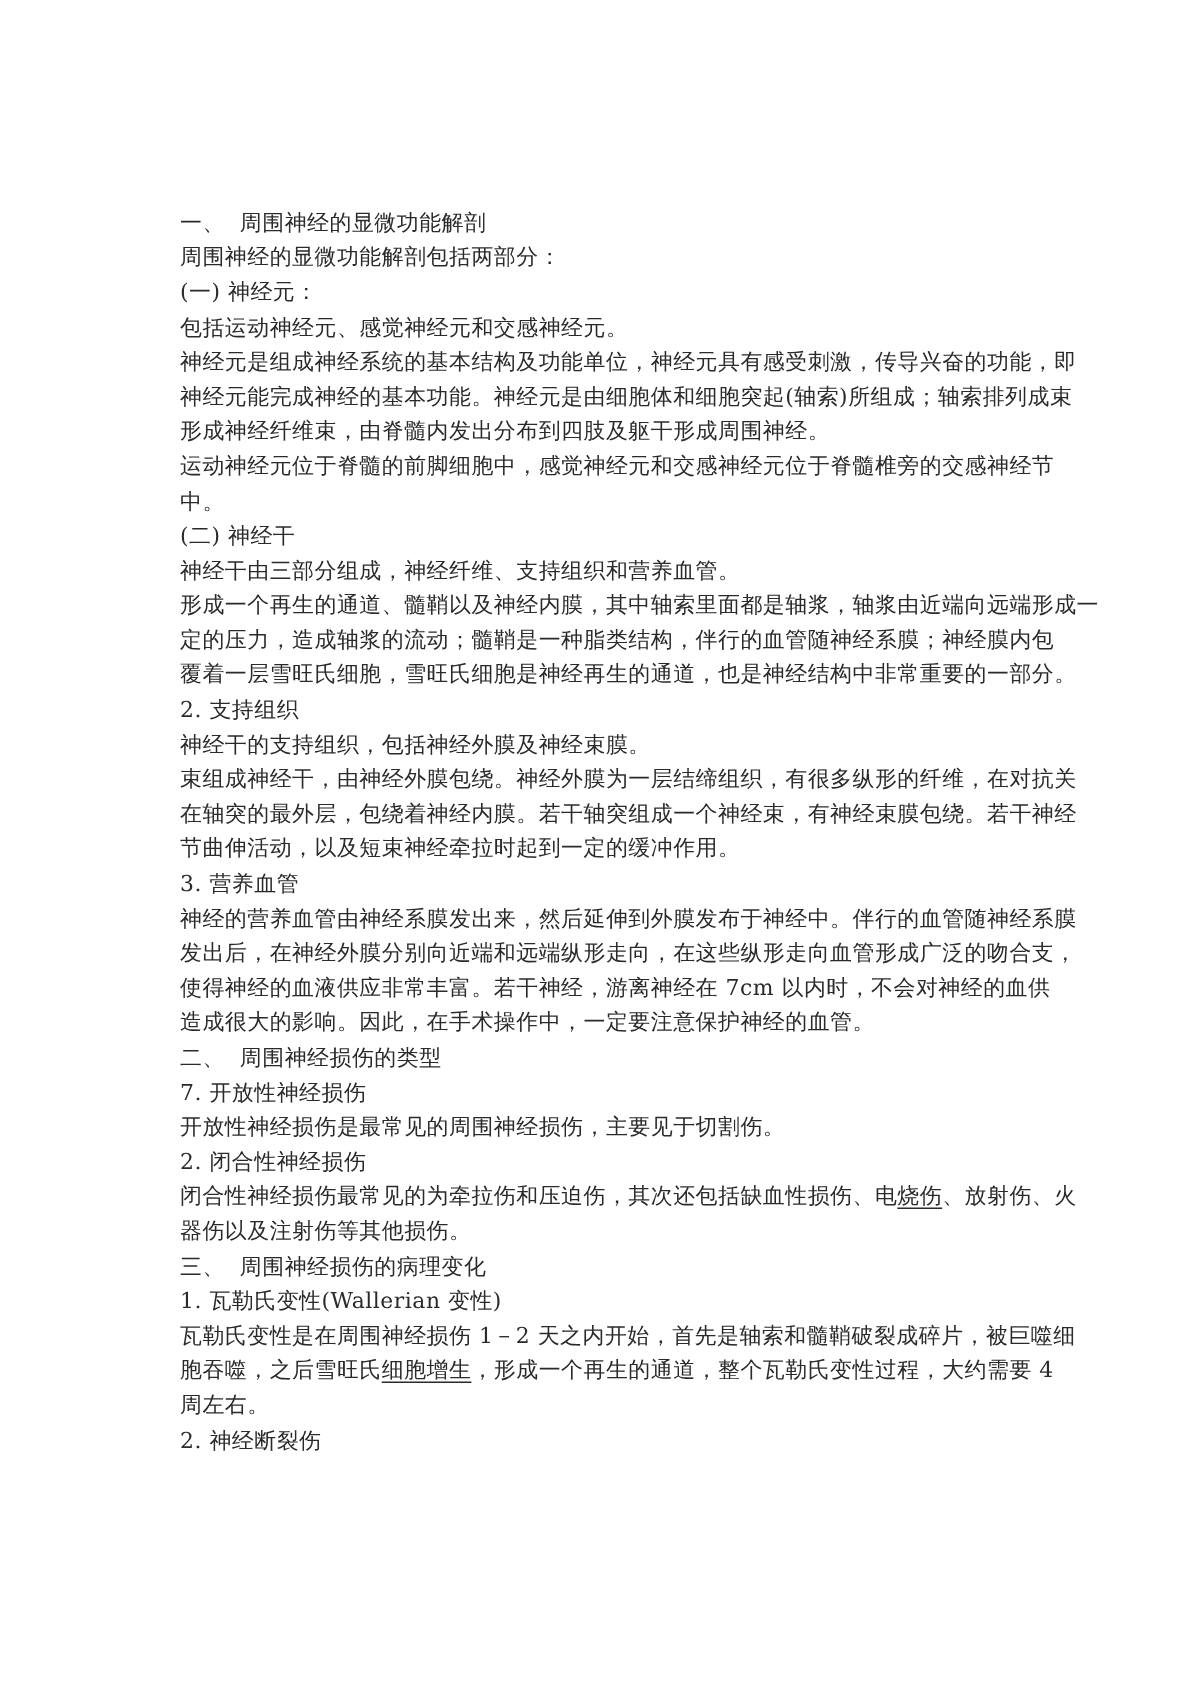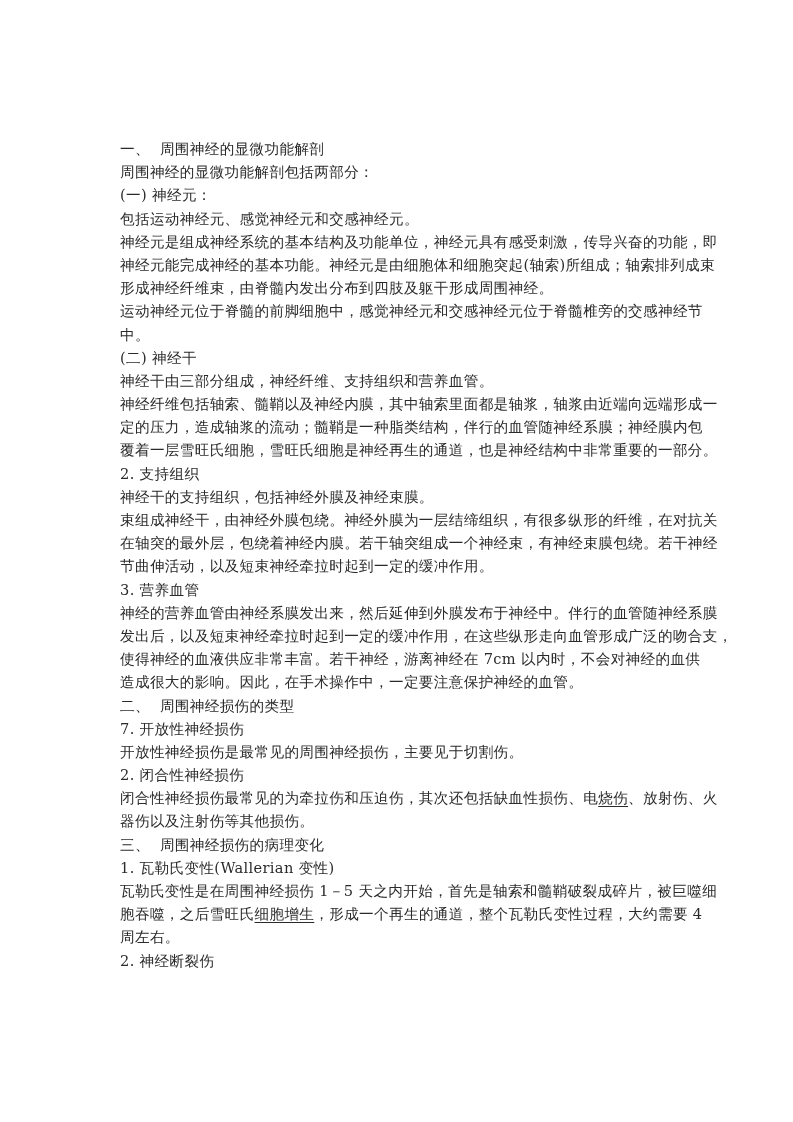--- a/index.html
+++ b/index.html
@@ -19,40 +19,40 @@
   <div class="line">周围神经的显微功能解剖包括两部分：</div>
   <div class="line">(一) 神经元：</div>
   <div class="line">包括运动神经元、感觉神经元和交感神经元。</div>
   <div class="line">神经元是组成神经系统的基本结构及功能单位，神经元具有感受刺激，传导兴奋的功能，即</div>
   <div class="line">神经元能完成神经的基本功能。神经元是由细胞体和细胞突起(轴索)所组成；轴索排列成束</div>
   <div class="line">形成神经纤维束，由脊髓内发出分布到四肢及躯干形成周围神经。</div>
   <div class="line">运动神经元位于脊髓的前脚细胞中，感觉神经元和交感神经元位于脊髓椎旁的交感神经节</div>
   <div class="line">中。</div>
   <div class="line">(二) 神经干</div>
   <div class="line">神经干由三部分组成，神经纤维、支持组织和营养血管。</div>
-  <div class="line">神经纤维包括轴索、髓鞘以及神经内膜，其中轴索里面都是轴浆，轴浆由近端向远端形成一</div>
+  <div class="line">形成一个再生的通道、髓鞘以及神经内膜，其中轴索里面都是轴浆，轴浆由近端向远端形成一</div>
   <div class="line">定的压力，造成轴浆的流动；髓鞘是一种脂类结构，伴行的血管随神经系膜；神经膜内包</div>
   <div class="line">覆着一层雪旺氏细胞，雪旺氏细胞是神经再生的通道，也是神经结构中非常重要的一部分。</div>
   <div class="line">2. 支持组织</div>
   <div class="line">神经干的支持组织，包括神经外膜及神经束膜。</div>
   <div class="line">束组成神经干，由神经外膜包绕。神经外膜为一层结缔组织，有很多纵形的纤维，在对抗关</div>
   <div class="line">在轴突的最外层，包绕着神经内膜。若干轴突组成一个神经束，有神经束膜包绕。若干神经</div>
   <div class="line">节曲伸活动，以及短束神经牵拉时起到一定的缓冲作用。</div>
   <div class="line">3. 营养血管</div>
   <div class="line">神经的营养血管由神经系膜发出来，然后延伸到外膜发布于神经中。伴行的血管随神经系膜</div>
-  <div class="line">发出后，以及短束神经牵拉时起到一定的缓冲作用，在这些纵形走向血管形成广泛的吻合支，</div>
+  <div class="line">发出后，在神经外膜分别向近端和远端纵形走向，在这些纵形走向血管形成广泛的吻合支，</div>
   <div class="line">使得神经的血液供应非常丰富。若干神经，游离神经在 7cm 以内时，不会对神经的血供</div>
   <div class="line">造成很大的影响。因此，在手术操作中，一定要注意保护神经的血管。</div>
 
   <div class="line"><span>二、</span><span class="gap">周围神经损伤的类型</span></div>
   <div class="line">7.  开放性神经损伤</div>
   <div class="line">开放性神经损伤是最常见的周围神经损伤，主要见于切割伤。</div>
   <div class="line">2.  闭合性神经损伤</div>
   <div class="line"><span>闭合性神经损伤最常见的为牵拉伤和压迫伤，其次还包括缺血性损伤、电</span><span class="u">烧伤</span><span>、放射伤、火</span></div>
   <div class="line">器伤以及注射伤等其他损伤。</div>
 
   <div class="line"><span>三、</span><span class="gap">周围神经损伤的病理变化</span></div>
   <div class="line">1. 瓦勒氏变性(Wallerian 变性)</div>
-  <div class="line">瓦勒氏变性是在周围神经损伤 1－5 天之内开始，首先是轴索和髓鞘破裂成碎片，被巨噬细</div>
+  <div class="line">瓦勒氏变性是在周围神经损伤 1－2 天之内开始，首先是轴索和髓鞘破裂成碎片，被巨噬细</div>
   <div class="line"><span>胞吞噬，之后雪旺氏</span><span class="u">细胞增生</span><span>，形成一个再生的通道，整个瓦勒氏变性过程，大约需要 4</span></div>
   <div class="line">周左右。</div>
   <div class="line">2. 神经断裂伤</div>
 </div>
 
 </body></html>

